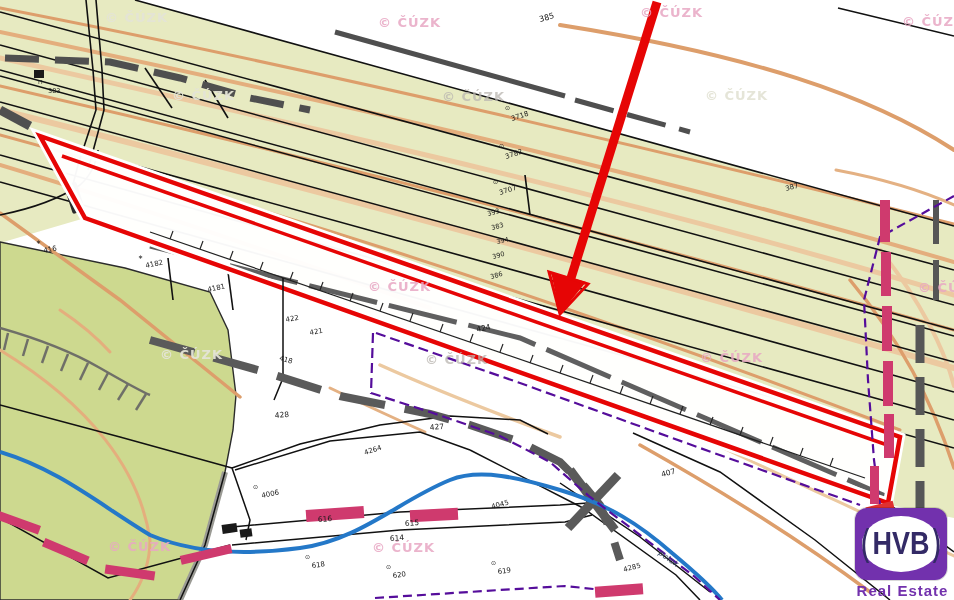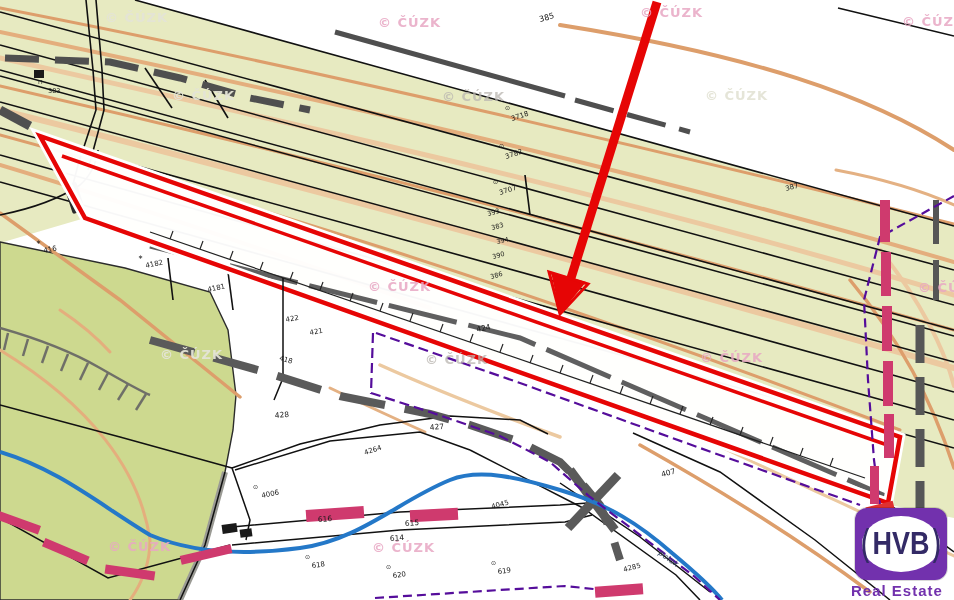--- a/index.html
+++ b/index.html
@@ -24,21 +24,21 @@
   .hvb-ellipse{
     width:78px;height:56px;background:#ffffff;border-radius:50%;
     display:flex;align-items:center;justify-content:center;
   }
   .hvb-ellipse .hvb-txt{
     font-size:27px;font-weight:bold;letter-spacing:0px;
     font-family:"Liberation Sans",sans-serif;transform:scaleY(1.15);
   }
   .hvb-ellipse .br{font-size:30px;font-weight:normal;transform:scaleY(1.3);margin:0 1px;}
   .hvb-sub{
-    margin-top:2px;text-align:left;font-size:15px;font-weight:bold;
+    margin-top:2px;text-align:center;font-size:15px;font-weight:bold;
     letter-spacing:1px;font-family:"Liberation Sans",sans-serif;
   }
 </style>
 </head>
 <body>
 
 <svg id="map-svg" width="954" height="600" viewBox="0 0 954 600">
 
   <rect x="0" y="0" width="954" height="600" fill="#ffffff"></rect>
 

